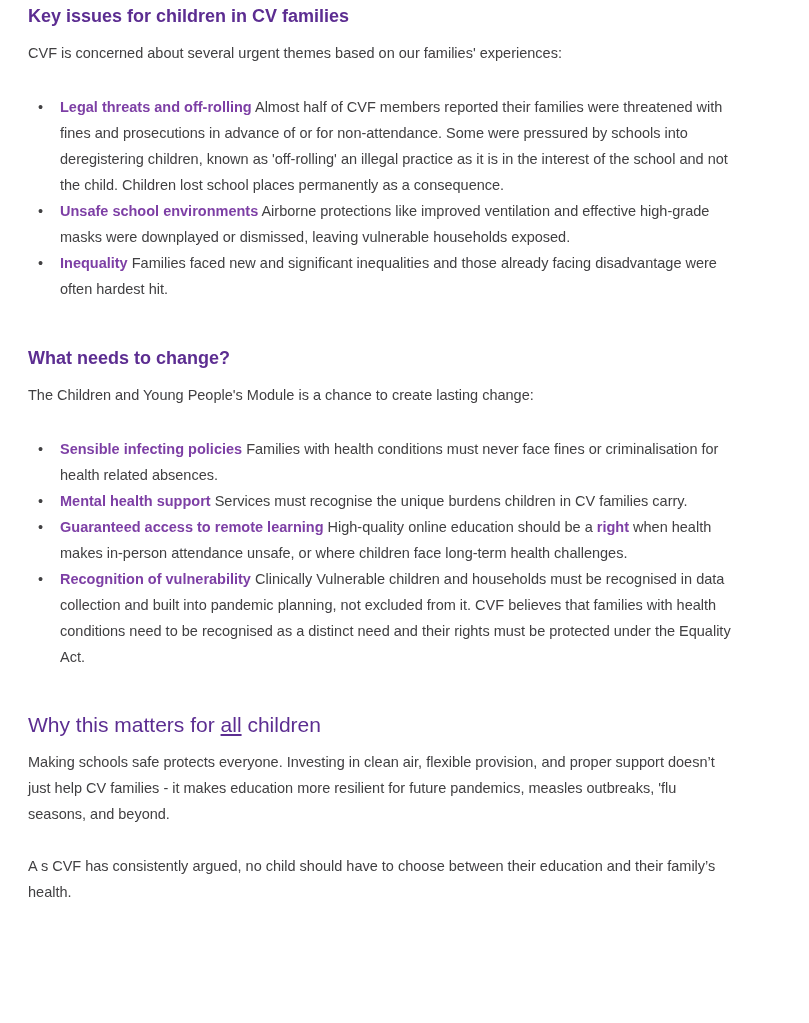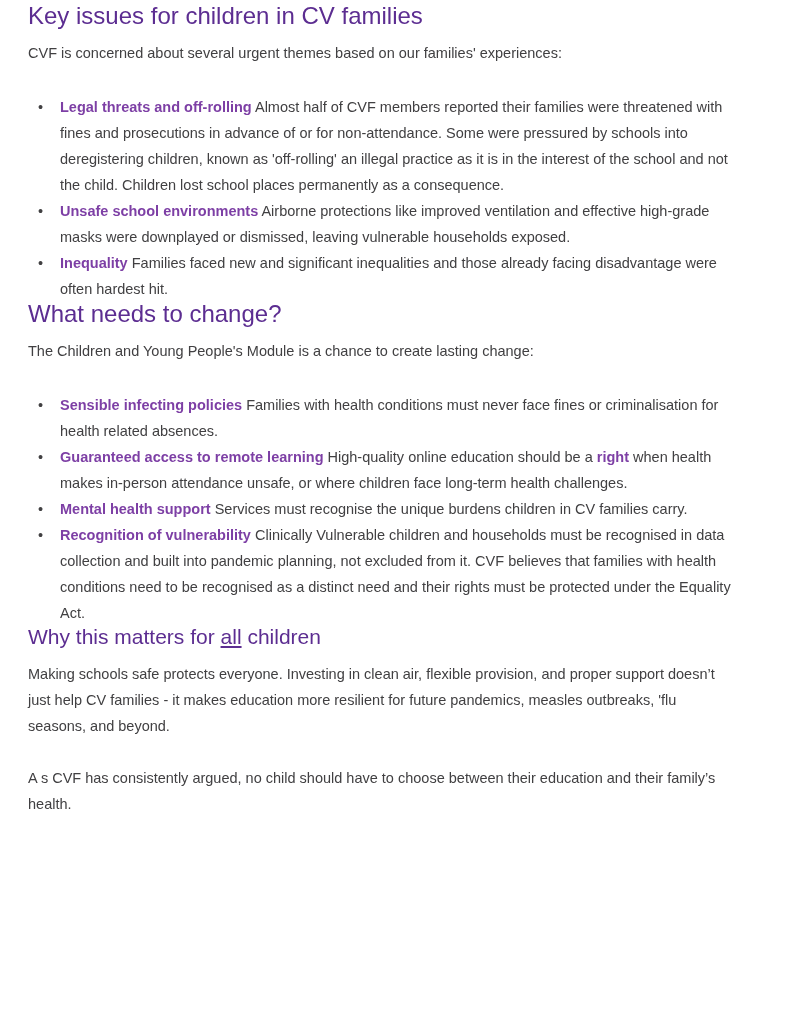--- a/index.html
+++ b/index.html
@@ -12,26 +12,26 @@
     min-height: 1023px;
     box-sizing: border-box;
     background: var(--page-bg, #ffffff);
     padding: 4px 76px 24px 28px;
     font-family: "Liberation Sans", "DejaVu Sans", sans-serif;
     color: var(--body-color, #414042);
     font-size: 14.5px;
     line-height: 26px;
   }
   section { margin: 0; }
-  .section-gap { }
+  .section-gap { margin-top: 44px; }
 
   h2.heading-large {
-    font-size: 24px;
+    font-size: 18px;
     line-height: 24px;
-    font-weight: normal;
+    font-weight: bold;
     color: var(--heading-color, #5c2d91);
     margin: 0 0 12px 0;
   }
   h3.heading-small {
     font-size: 21px;
     line-height: 22px;
     font-weight: normal;
     color: var(--heading-color, #5c2d91);
     margin: 0 0 13px 0;
   }
@@ -86,22 +86,22 @@
       </ul>
   </section>
 
   <section class="section-gap">
     <h2 class="heading-large"><span>What needs to change?</span></h2>
     <div>
         <p class="body-para">The Children and Young People's Module is a chance to create lasting change:</p>
       </div>
     <ul class="bullet-list">
         <li><span class="lead">Sensible infecting policies</span><span> Families with health conditions must never face fines or criminalisation for health related absences.</span></li>
+        <li><span class="lead">Mental health support</span><span> Services must recognise the unique burdens children in CV families carry.</span></li>
         <li><span class="lead">Guaranteed access to remote learning</span><span> High-quality online education should be a </span><span class="accent-inline">right</span><span> when health makes in-person attendance unsafe, or where children face long-term health challenges.</span></li>
-        <li><span class="lead">Mental health support</span><span> Services must recognise the unique burdens children in CV families carry.</span></li>
         <li><span class="lead">Recognition of vulnerability</span><span> Clinically Vulnerable children and households must be recognised in data collection and built into pandemic planning, not excluded from it. CVF believes that families with health conditions need to be recognised as a distinct need and their rights must be protected under the Equality Act.</span></li>
       </ul>
   </section>
 
   <section class="section-gap">
     <h3 class="heading-small"><span>Why this matters for </span><span class="u">all</span><span> children</span></h3>
     <div>
         <p class="body-para">Making schools safe protects everyone. Investing in clean air, flexible provision, and proper support doesn’t just help CV families - it makes education more resilient for future pandemics, measles outbreaks, 'flu seasons, and beyond.</p>
         <p class="body-para">A s CVF has consistently argued, no child should have to choose between their education and their family’s health.</p>
       </div>

